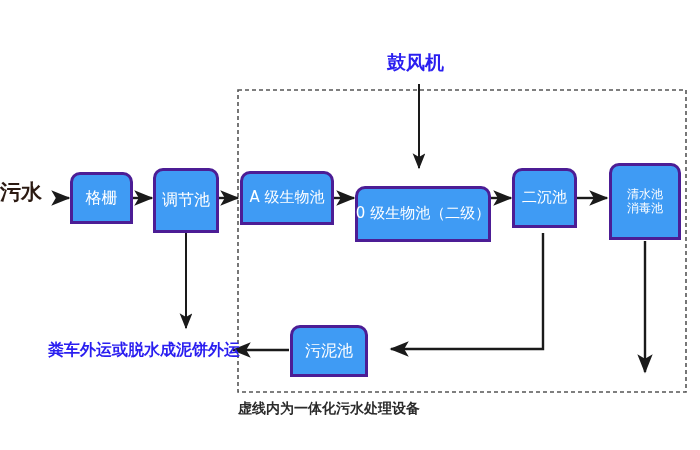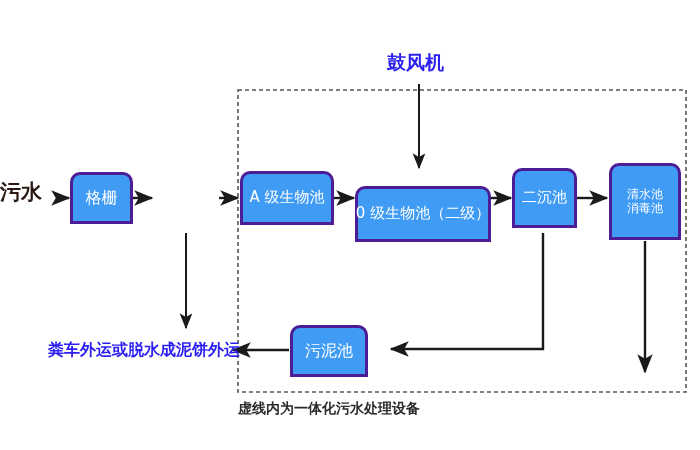--- a/index.html
+++ b/index.html
@@ -83,20 +83,23 @@
 
     <line x1="289" y1="350" x2="233" y2="350" stroke="#1a1a1a" stroke-width="2.4" marker-end="url(#arrowhead)"></line>
 
     <line x1="645" y1="241" x2="645" y2="372" stroke="#1a1a1a" stroke-width="2.4" marker-end="url(#arrowhead)"></line>
   </svg>
 
   <div class="node" style="left:70px; top:172px; width:63px; height:52px; font-size:16px;">
     <span>格栅</span>
   </div>
 
+  <div class="node" style="left:153px; top:168px; width:66px; height:65px; font-size:16px;">
+    <span>调节池</span>
+  </div>
 
   <div class="node" style="left:240px; top:171px; width:94px; height:54px; font-size:15px;">
     <span>A 级生物池</span>
   </div>
 
   <div class="node" style="left:355px; top:186px; width:136px; height:56px; font-size:15px;">
     <span>0 级生物池（二级）</span>
   </div>
 
   <div class="node" style="left:512px; top:168px; width:65px; height:60px; font-size:15px;">

